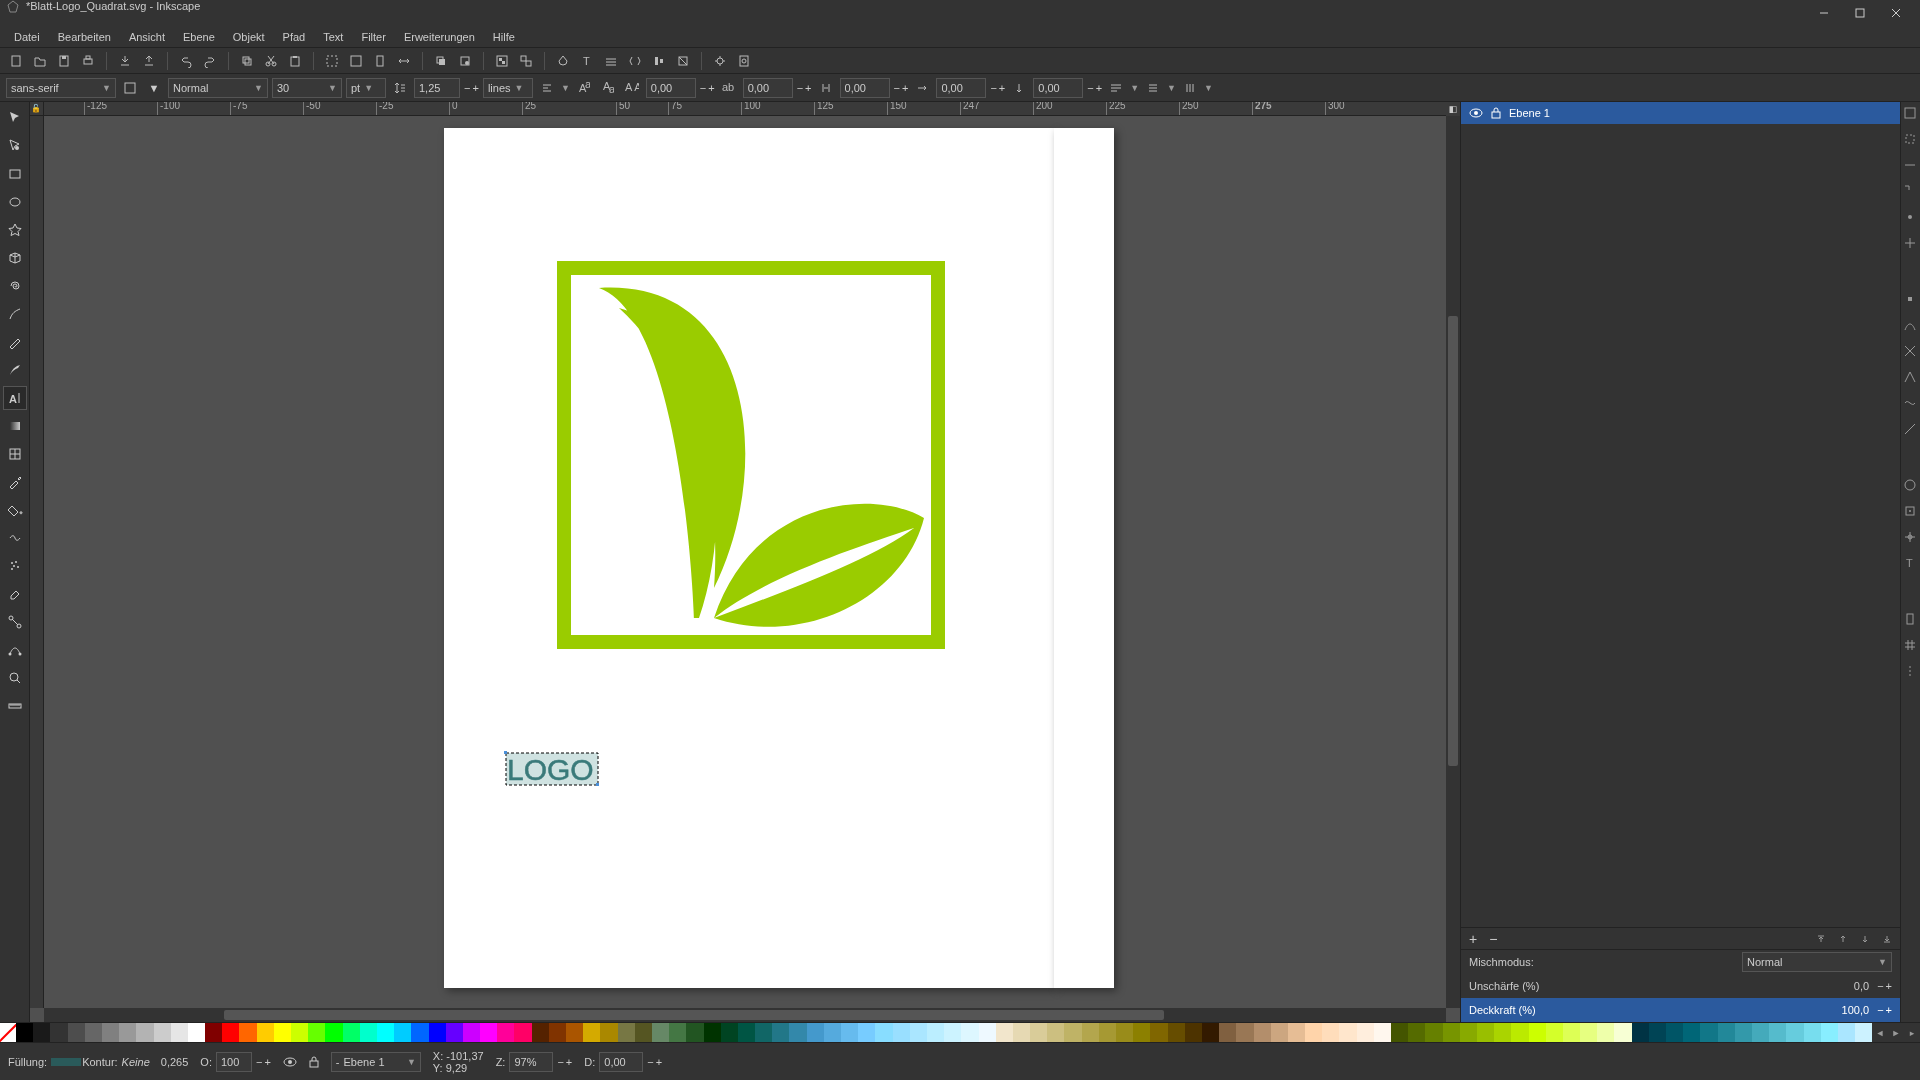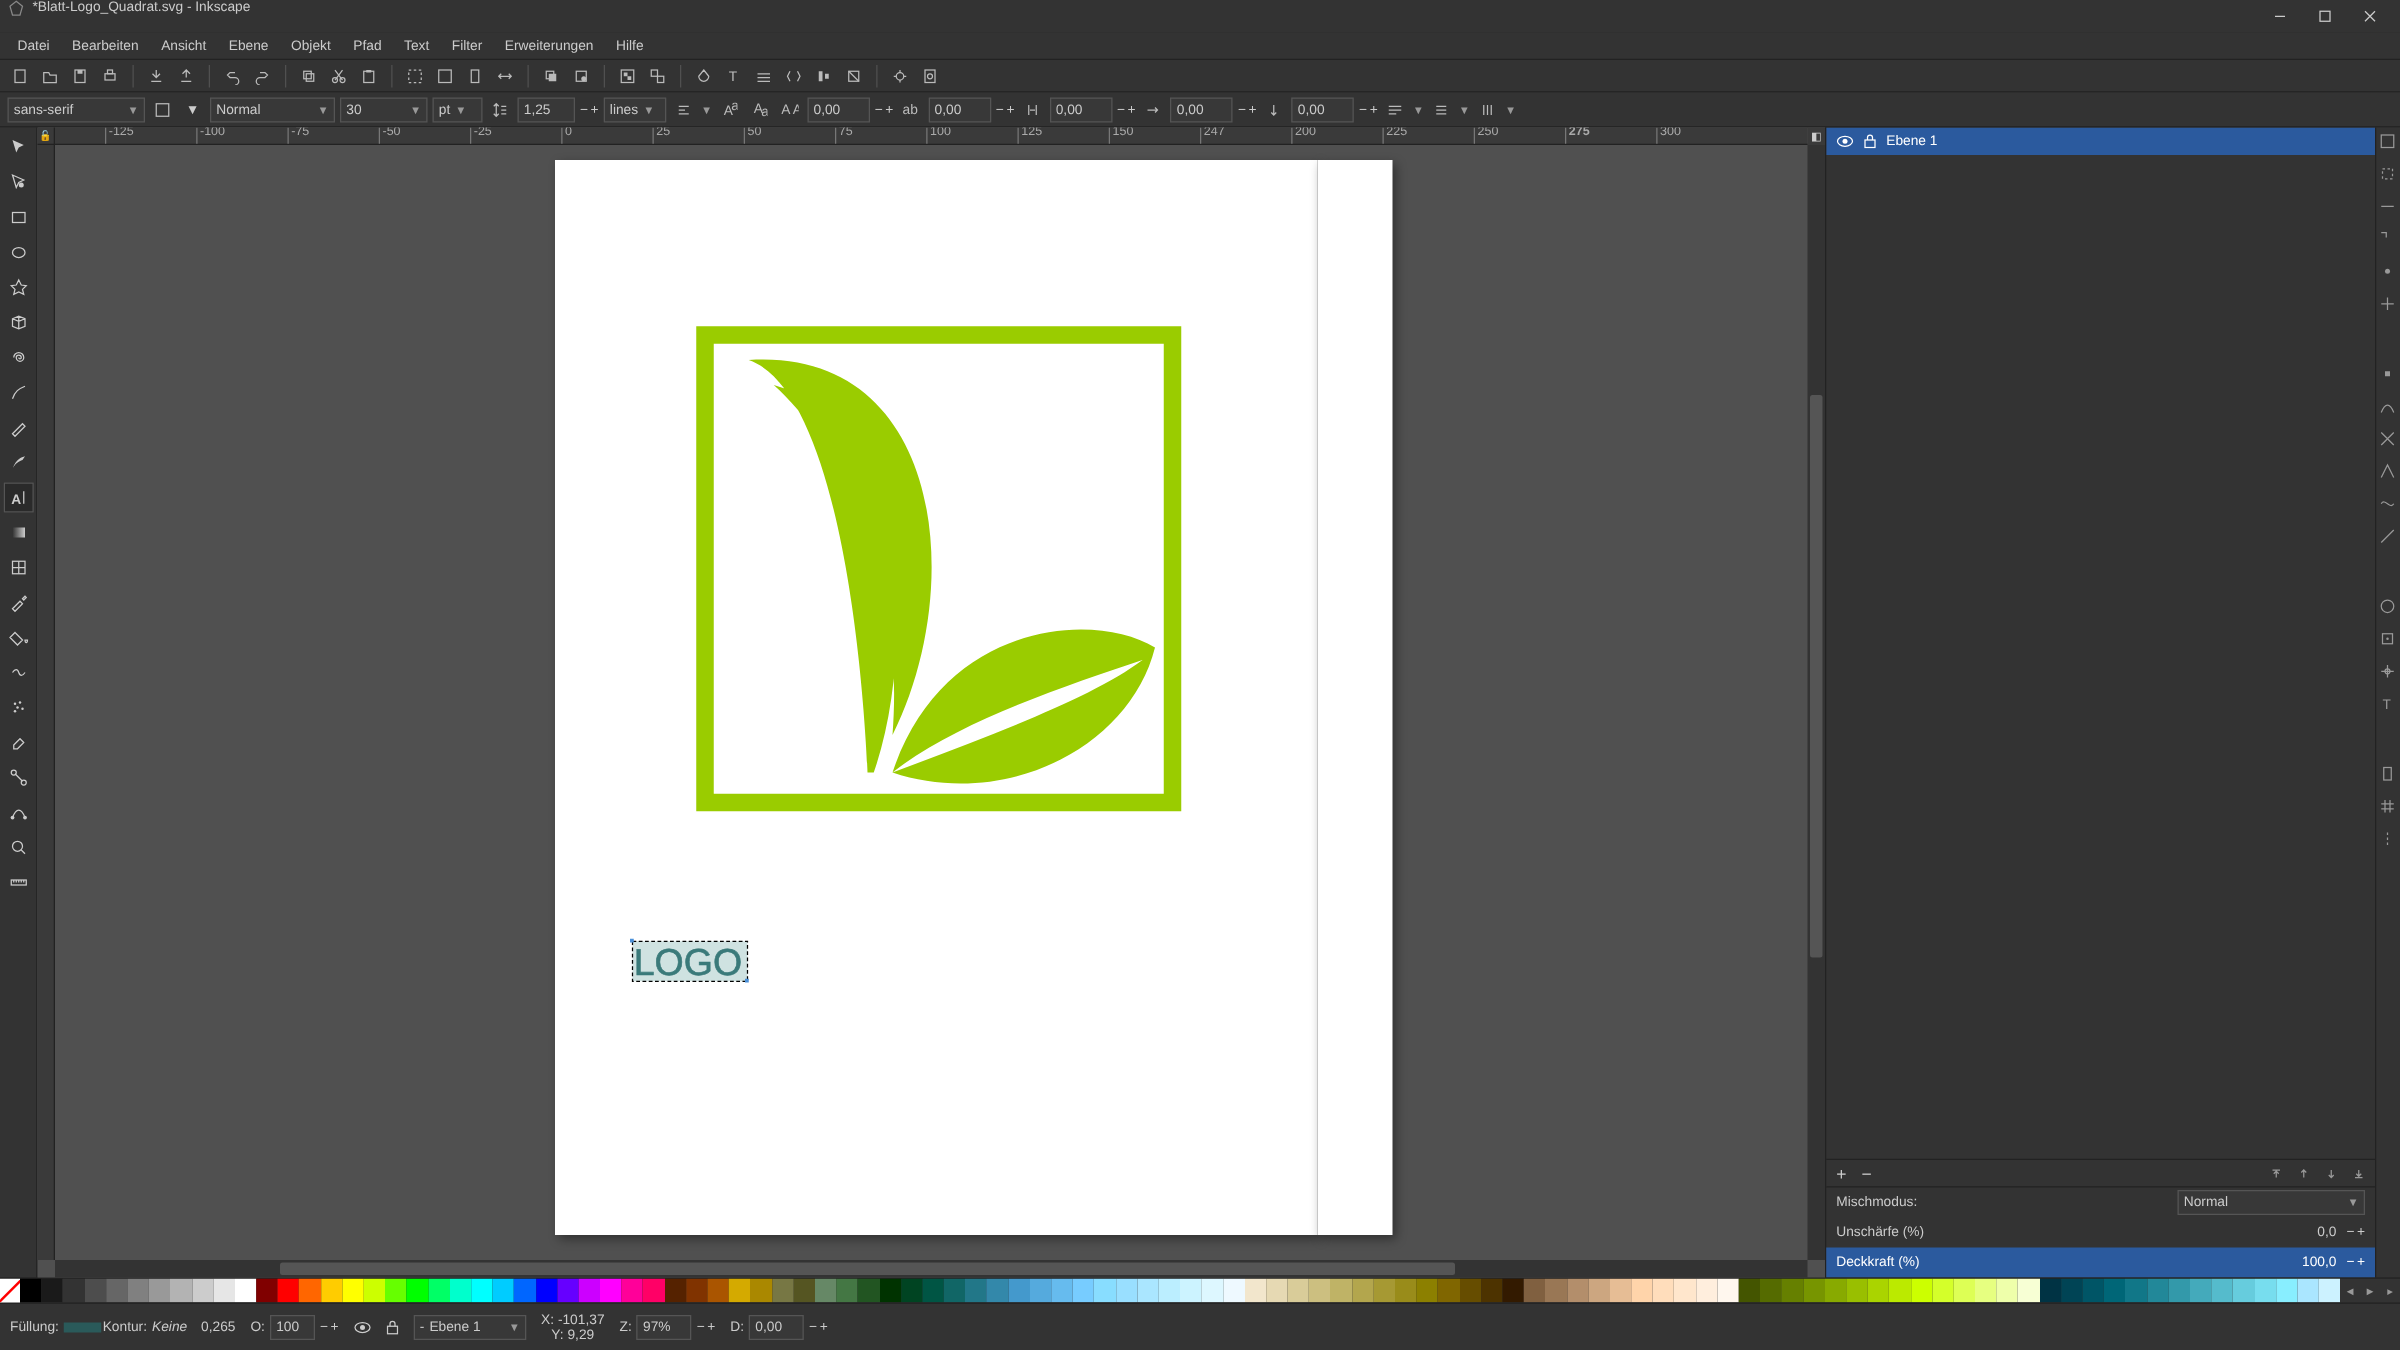--- a/index.html
+++ b/index.html
@@ -53,21 +53,21 @@
 .palette{height:20px;display:flex;border-top:1px solid #222}
 .palette .none{width:16px;background:#fff;position:relative;overflow:hidden}
 .palette .none::after{content:"";position:absolute;width:2px;height:28px;background:red;transform:rotate(45deg);top:-4px;left:7px}
 .palette .sw{flex:1}
 .palette .more{width:16px;background:#333;display:flex;align-items:center;justify-content:center;color:#999;font-size:9px}
 .statusbar{height:38px;background:#333;border-top:1px solid #222;display:flex;align-items:center;padding:0 8px;gap:12px}
 .statusbar .fillstroke{display:flex;gap:1px;font-size:9px}
 .statusbar .fillstroke .row{display:flex;align-items:center;gap:4px}
 .statusbar .swatch{width:30px;height:8px;background:#2a5a5a}
 .statusbar .msg{flex:1;font-size:11px}
-.statusbar .coords{display:flex;flex-direction:column;font-size:9px;align-items:center}
+.statusbar .coords{display:flex;flex-direction:column;font-size:9px;align-items:flex-start}
 svg{display:block}
 .logo-text{font-family:sans-serif;font-size:30px;fill:#3a7a7a;stroke:#3a7a7a;stroke-width:0.5}
 </style>
 </head>
 <body>
 
 <div class="titlebar">
   <span class="icon">
     <svg width="14" height="14" viewBox="0 0 14 14">
         <path d="M7 1 L12 5 L10 12 L4 12 L2 5 Z" fill="#333" stroke="#888"></path>
@@ -544,21 +544,21 @@
   <div class="canvaswrap">
     <div class="rulers-corner">🔓</div>
     <div class="ruler-h" id="ruler-h">
         <div class="tick" style="left: 40px;">-125</div>
         <div class="tick" style="left: 113px;">-100</div>
         <div class="tick" style="left: 186px;">-75</div>
         <div class="tick" style="left: 259px;">-50</div>
         <div class="tick" style="left: 332px;">-25</div>
         <div class="tick" style="left: 405px;">0</div>
         <div class="tick" style="left: 478px;">25</div>
-        <div class="tick" style="left: 551px;">50</div>
+        <div class="tick" style="left: 572px;">50</div>
         <div class="tick" style="left: 624px;">75</div>
         <div class="tick" style="left: 697px;">100</div>
         <div class="tick" style="left: 770px;">125</div>
         <div class="tick" style="left: 843px;">150</div>
         <div class="tick" style="left: 916px;">247</div>
         <div class="tick" style="left: 989px;">200</div>
         <div class="tick" style="left: 1062px;">225</div>
         <div class="tick" style="left: 1135px;">250</div>
         <div class="tick" style="left: 1208px; font-weight: bold;">275</div>
         <div class="tick" style="left: 1281px;">300</div>

